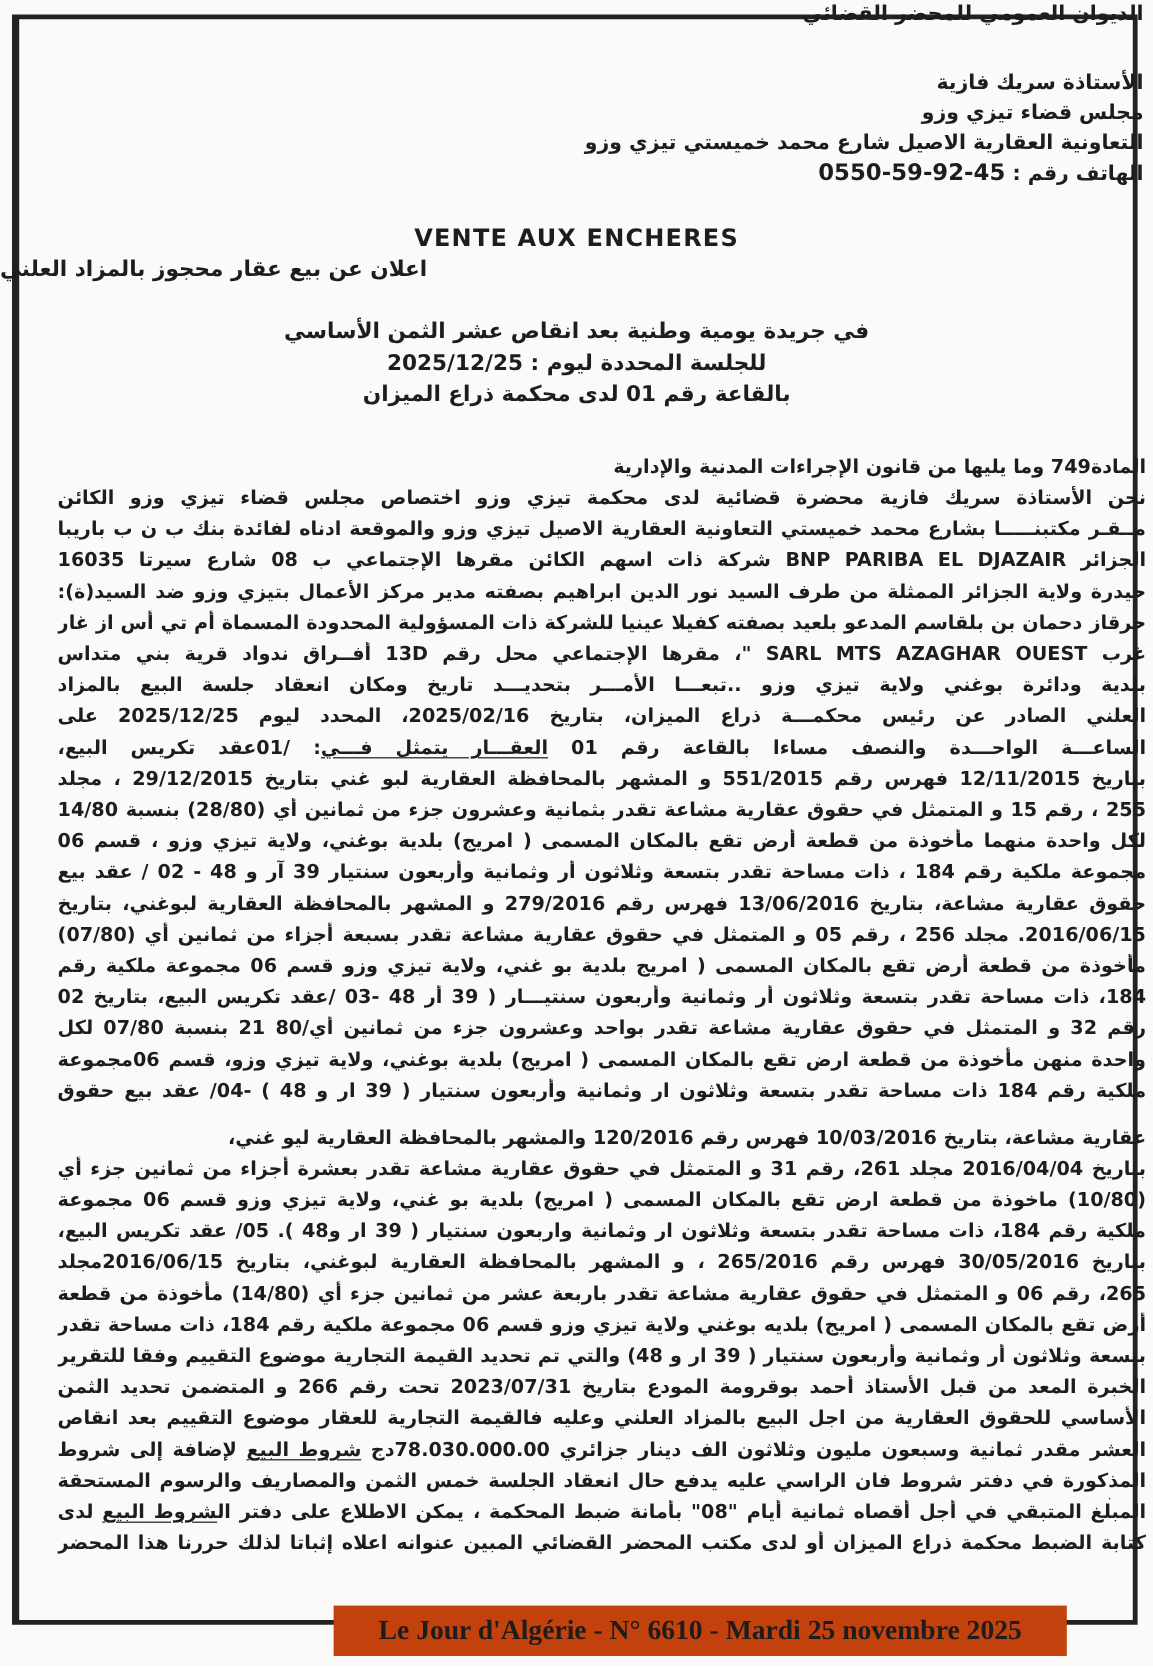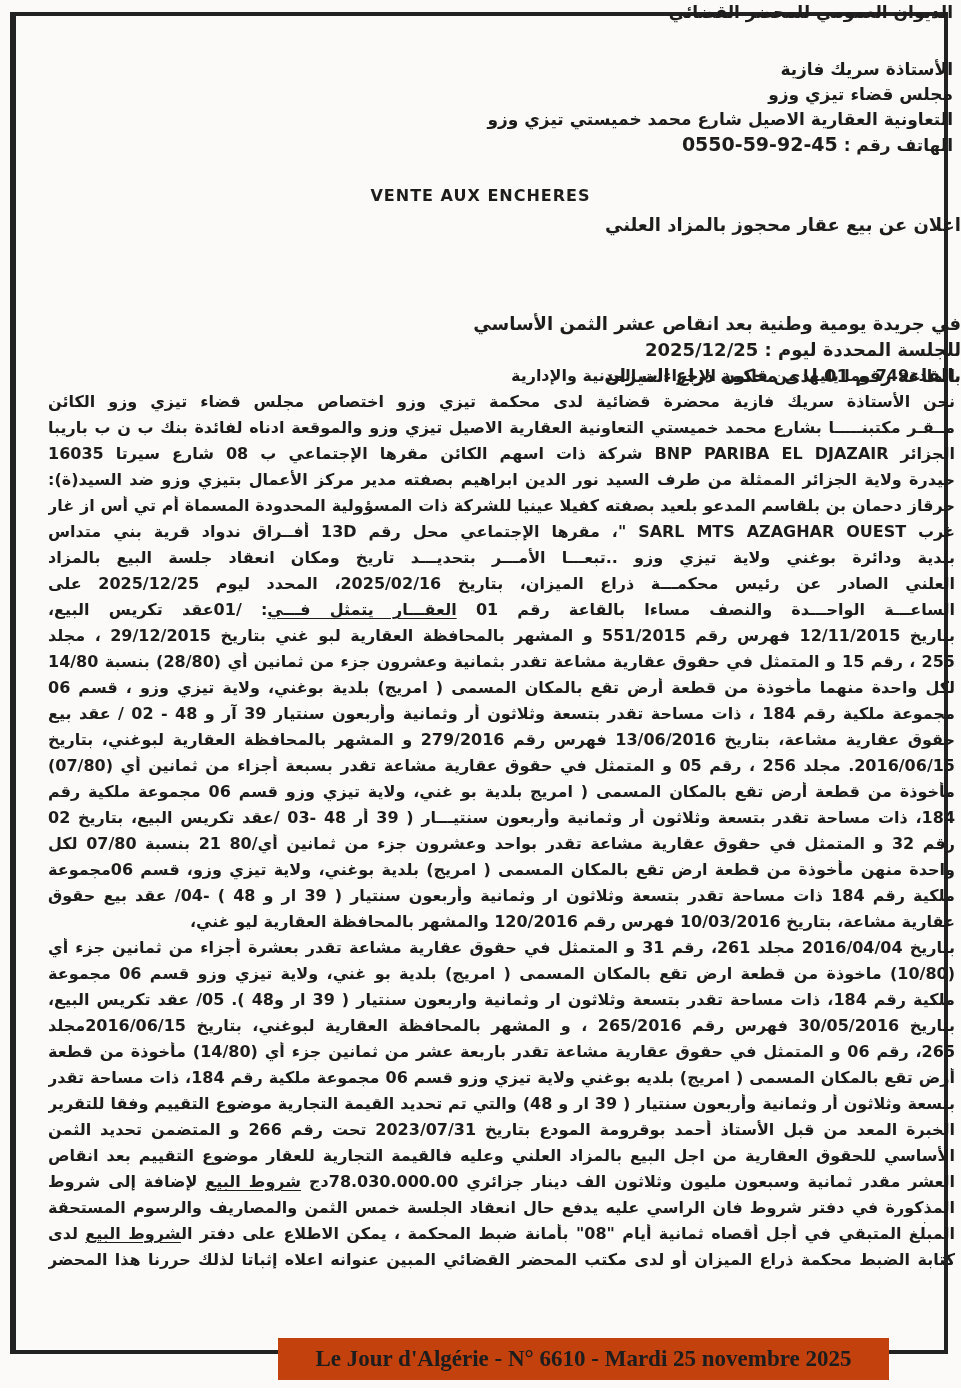--- a/index.html
+++ b/index.html
@@ -24,43 +24,43 @@
   }
   .office-block{
     position:absolute;top:57px;right:8px;left:8px;
     direction:rtl;text-align:right;
     font-size:17px;font-weight:bold;line-height:25px;
   }
   .office-block .phone-number{font-size:19px;letter-spacing:.5px;}
   .title-fr{
     position:absolute;top:186px;left:0;right:0;
     text-align:center;
-    font-size:16px;font-weight:bold;letter-spacing:1px;
+    font-size:20px;font-weight:bold;letter-spacing:1px;
   }
   .title-ar{
     position:absolute;top:214px;left:0;right:0;
-    direction:rtl;text-align:right;
+    direction:rtl;text-align:left;
     font-size:18px;font-weight:bold;
   }
   .session{
     position:absolute;top:264px;left:0;right:0;
-    direction:rtl;text-align:right;
-    font-size:18px;font-weight:bold;line-height:26px;margin-top:47px;
+    direction:rtl;text-align:center;
+    font-size:18px;font-weight:bold;line-height:26px;
   }
   .body-par{
     position:absolute;top:366px;left:48px;right:6px;
     direction:rtl;
     font-size:16px;font-weight:bold;
   }
   .bline{
     height:26px;overflow:hidden;
     text-align:justify;text-align-last:justify;
     white-space:normal;
   }
-  .bline.short{text-align-last:right;}
+  .bline.short{text-align-last:right;margin-top:13px;}
   .bline u{text-underline-offset:3px;}
   .footer{
     position:absolute;top:1338px;left:278px;right:72px;height:42px;
     background:#c2410c;
     text-align:center;
     font-family:"Liberation Serif","DejaVu Serif",serif;
     font-weight:bold;font-size:23px;
     line-height:42px;
     z-index:2;
   }

